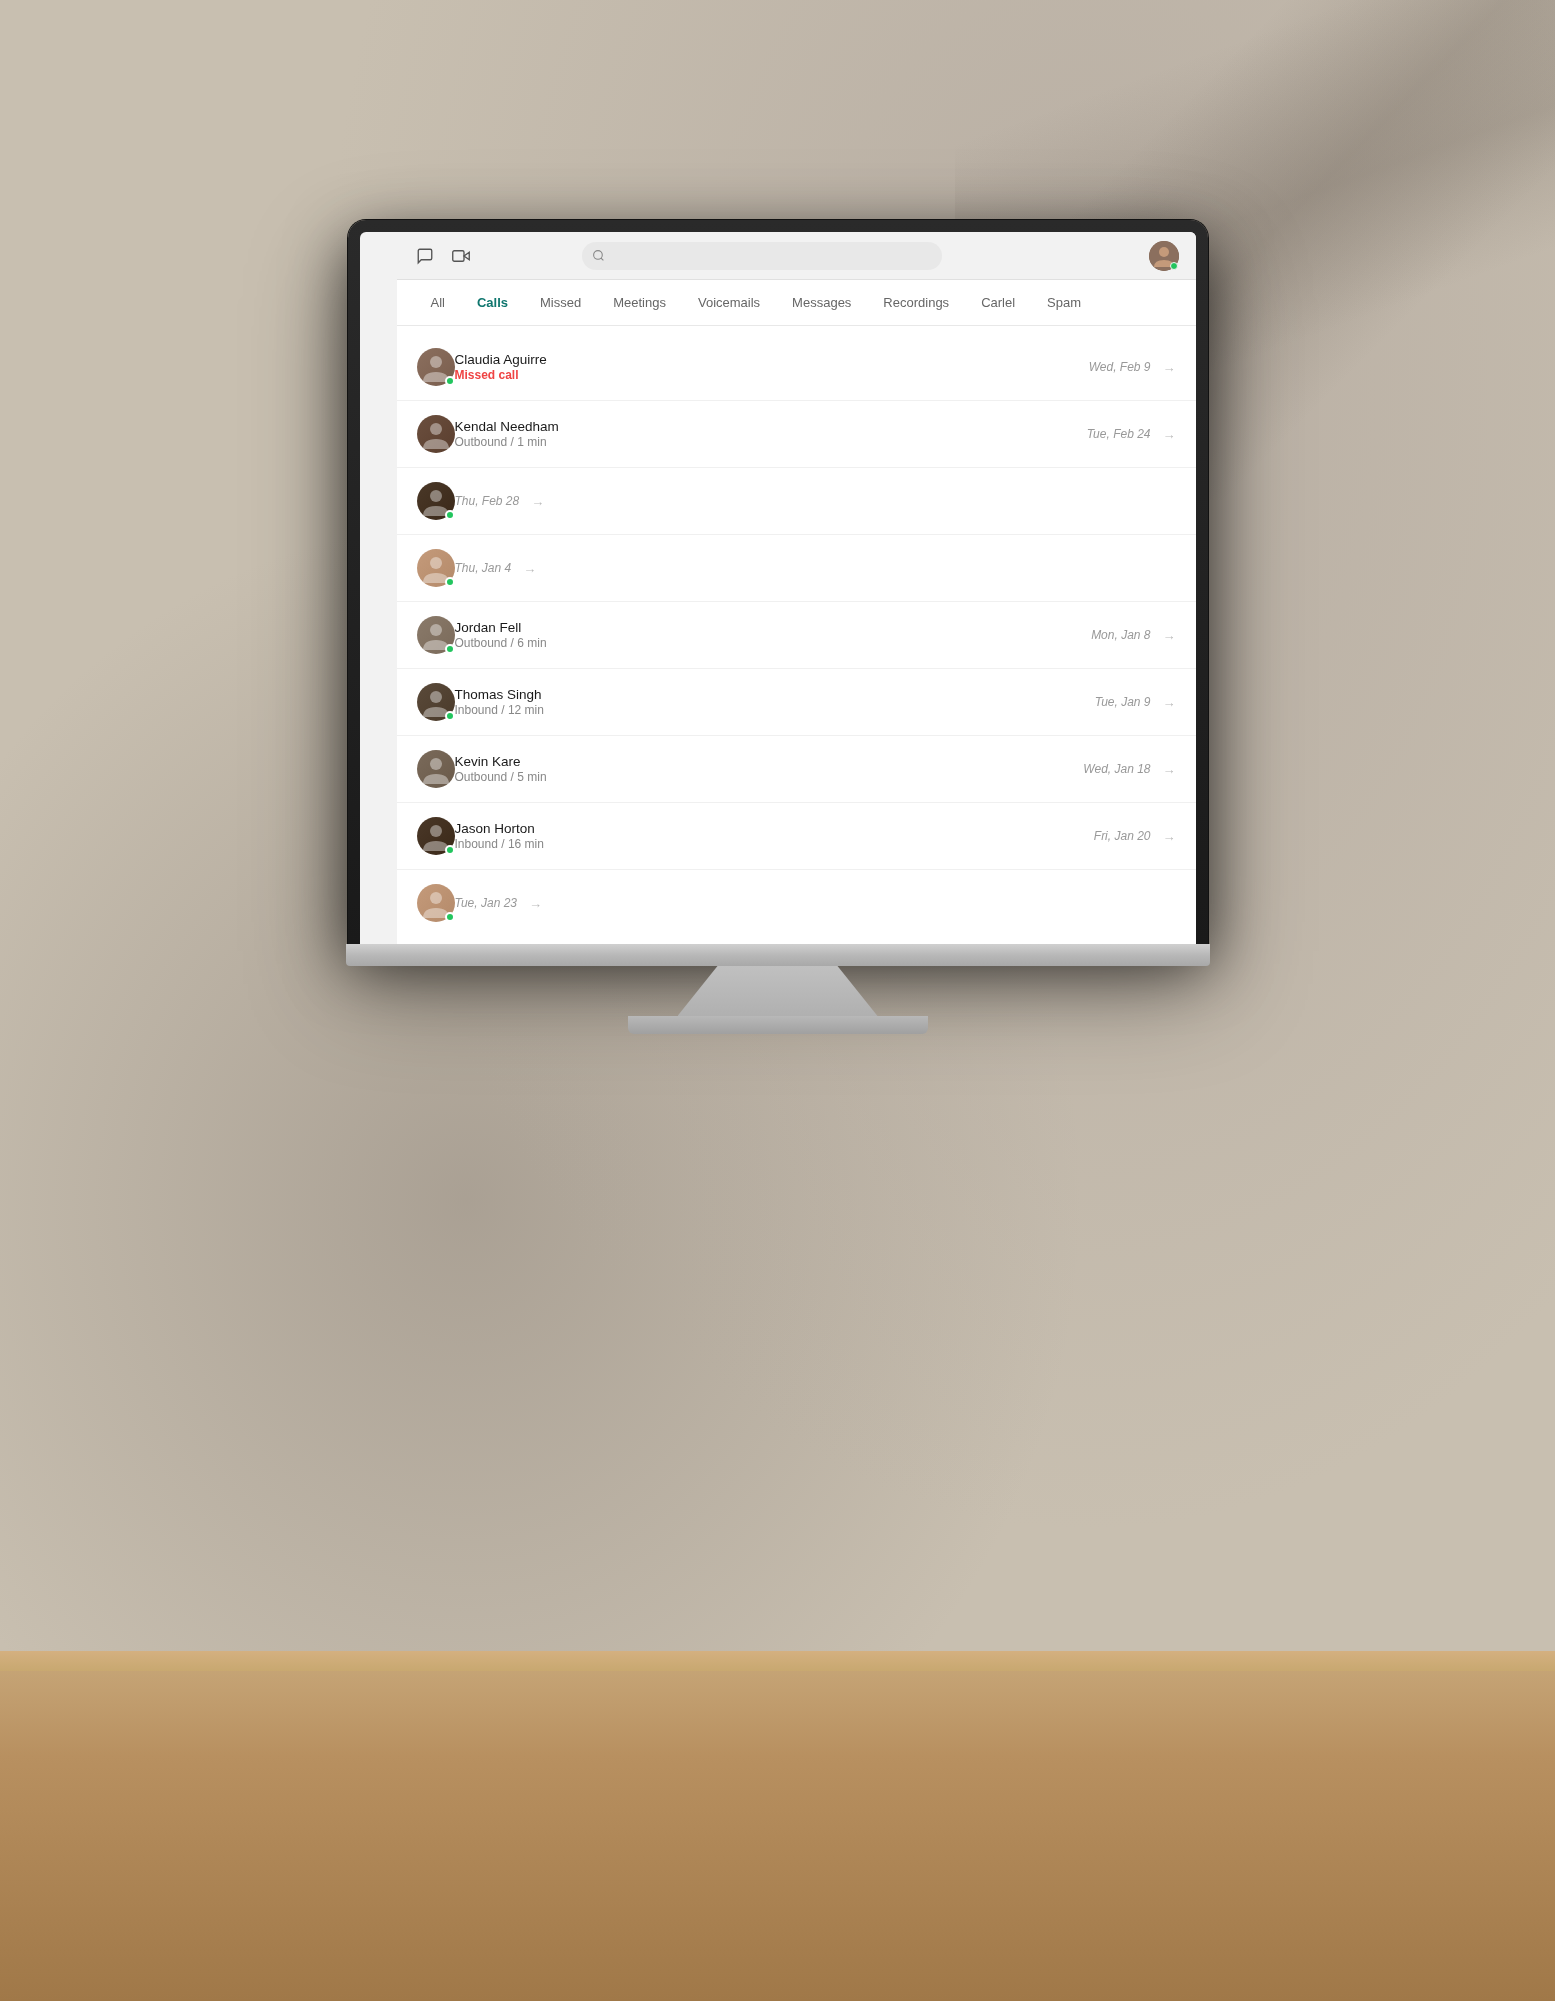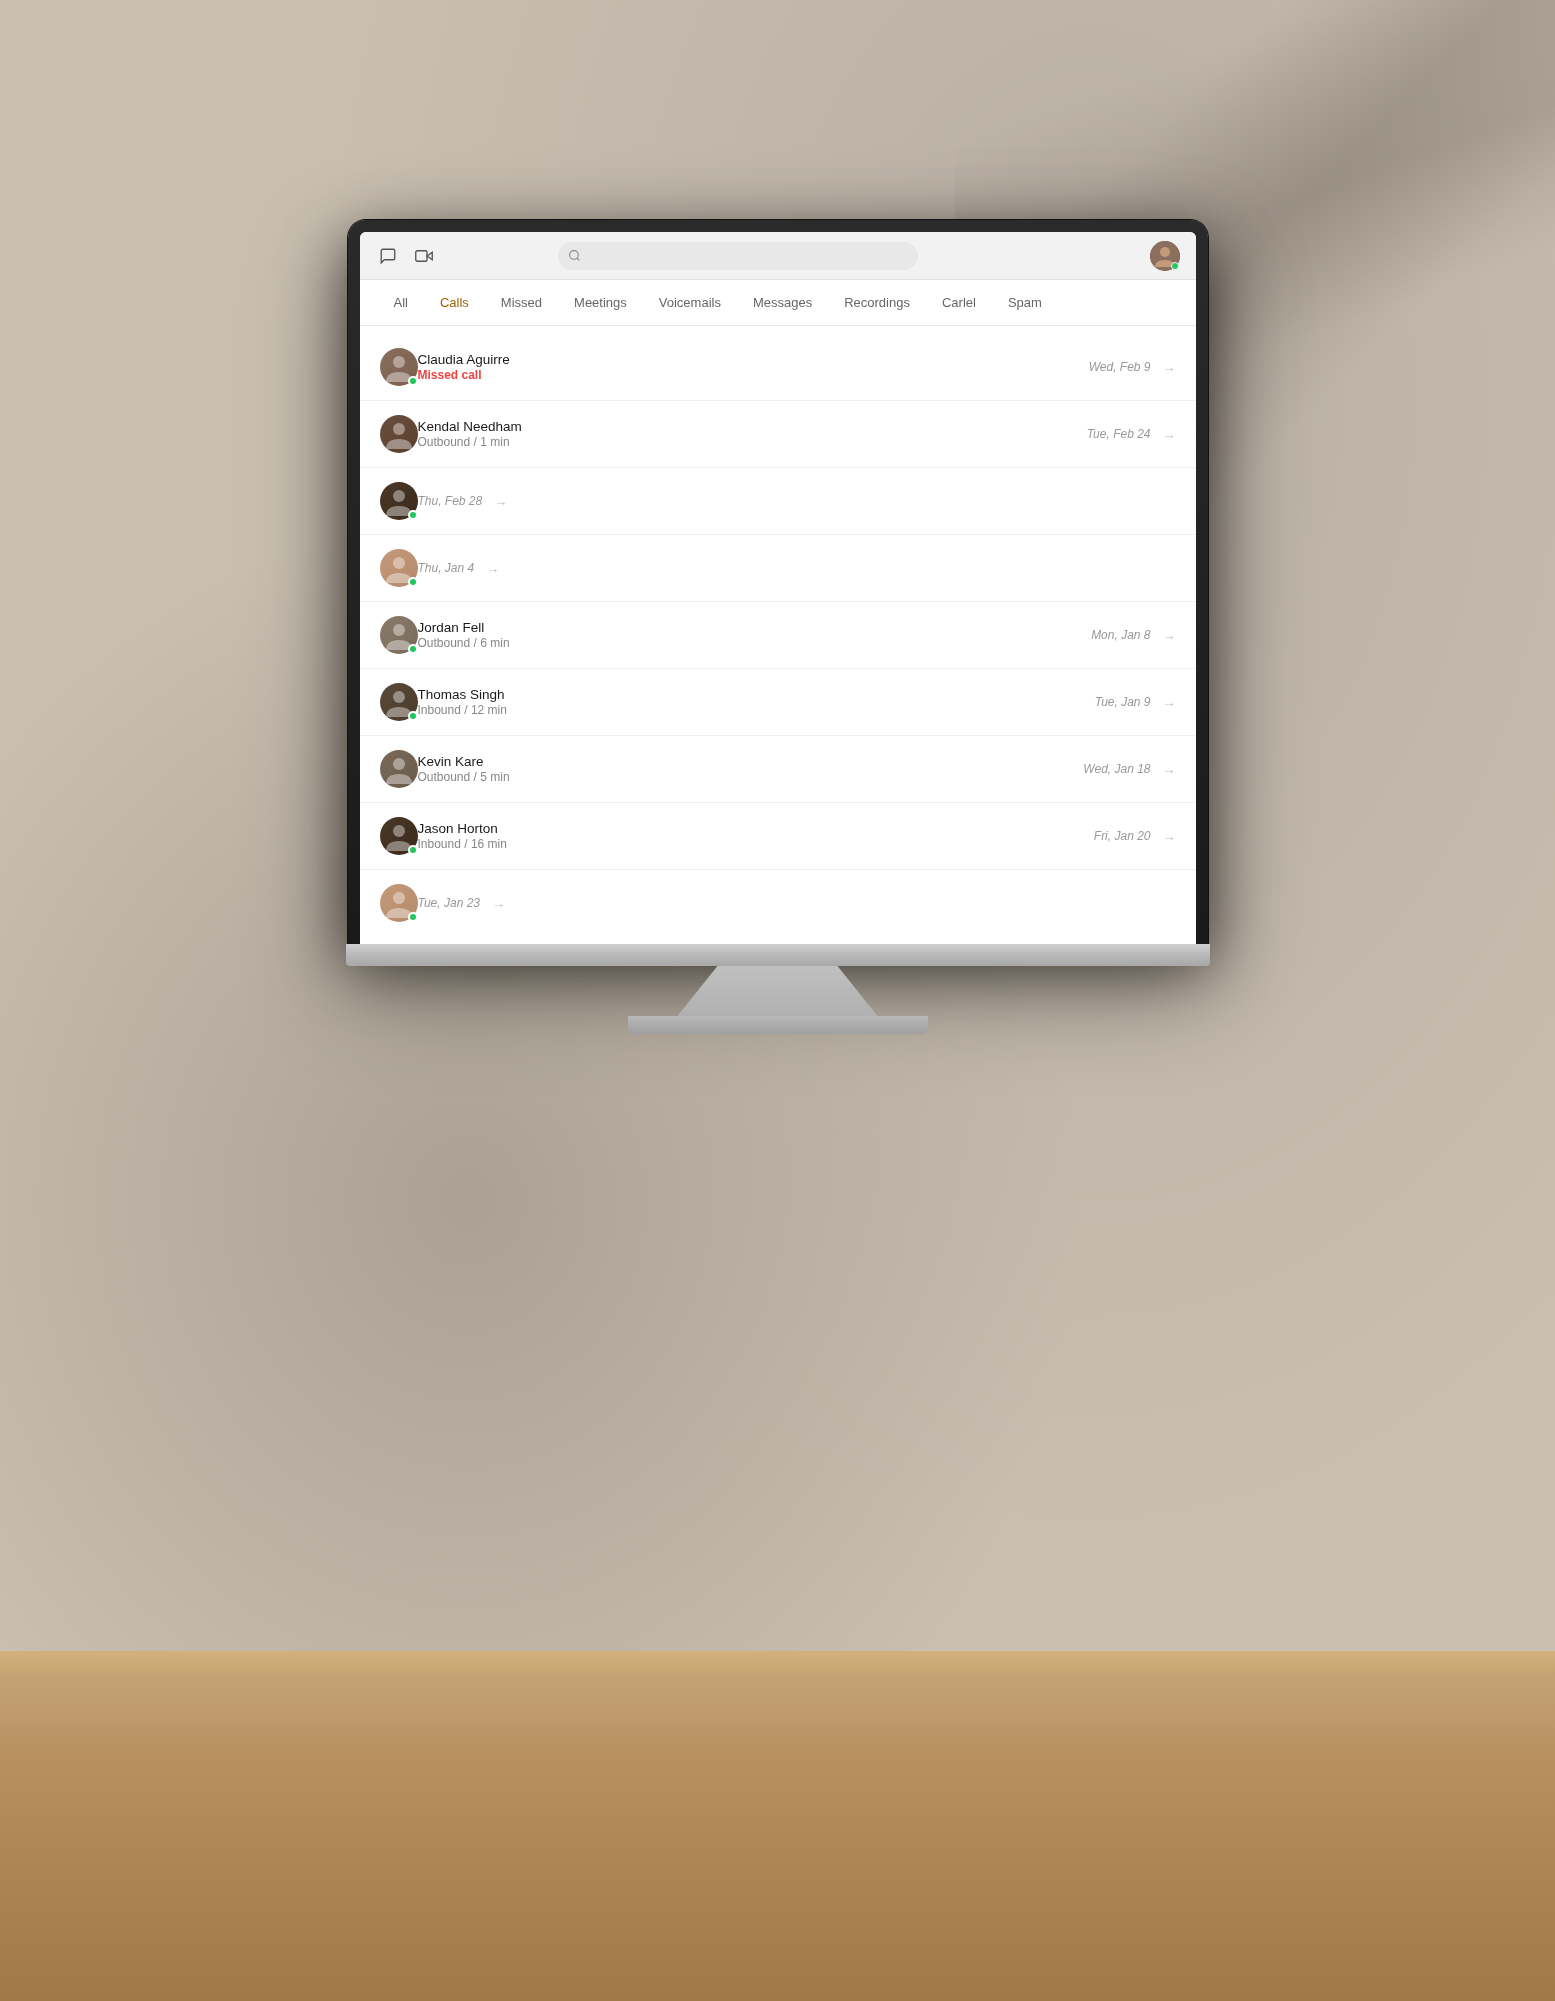--- a/index.html
+++ b/index.html
@@ -52,20 +52,21 @@
         0 0 0 1px #111,
         0 20px 60px rgba(0,0,0,0.6),
         0 40px 100px rgba(0,0,0,0.4);
     }
 
     .screen {
       background: #f2f2f2;
       border-radius: 6px 6px 0 0;
       overflow: hidden;
       min-height: 600px;
+      padding-left: 37px;
     }
 
     
     .topbar {
       background: #f2f2f2;
       padding: 10px 16px;
       display: flex;
       align-items: center;
       gap: 12px;
       border-bottom: 1px solid #e0e0e0;
@@ -149,22 +150,22 @@
     .tab {
       padding: 8px 14px;
       font-size: 13px;
       color: #666;
       cursor: pointer;
       border-radius: 6px;
       white-space: nowrap;
     }
 
     .tab.active {
-      font-weight: 400;
-      color: #a16207;
+      font-weight: 700;
+      color: #0f766e;
       background: transparent;
     }
 
     
     .call-list {
       background: #fff;
       padding: 8px 0;
     }
 
     .call-row {

